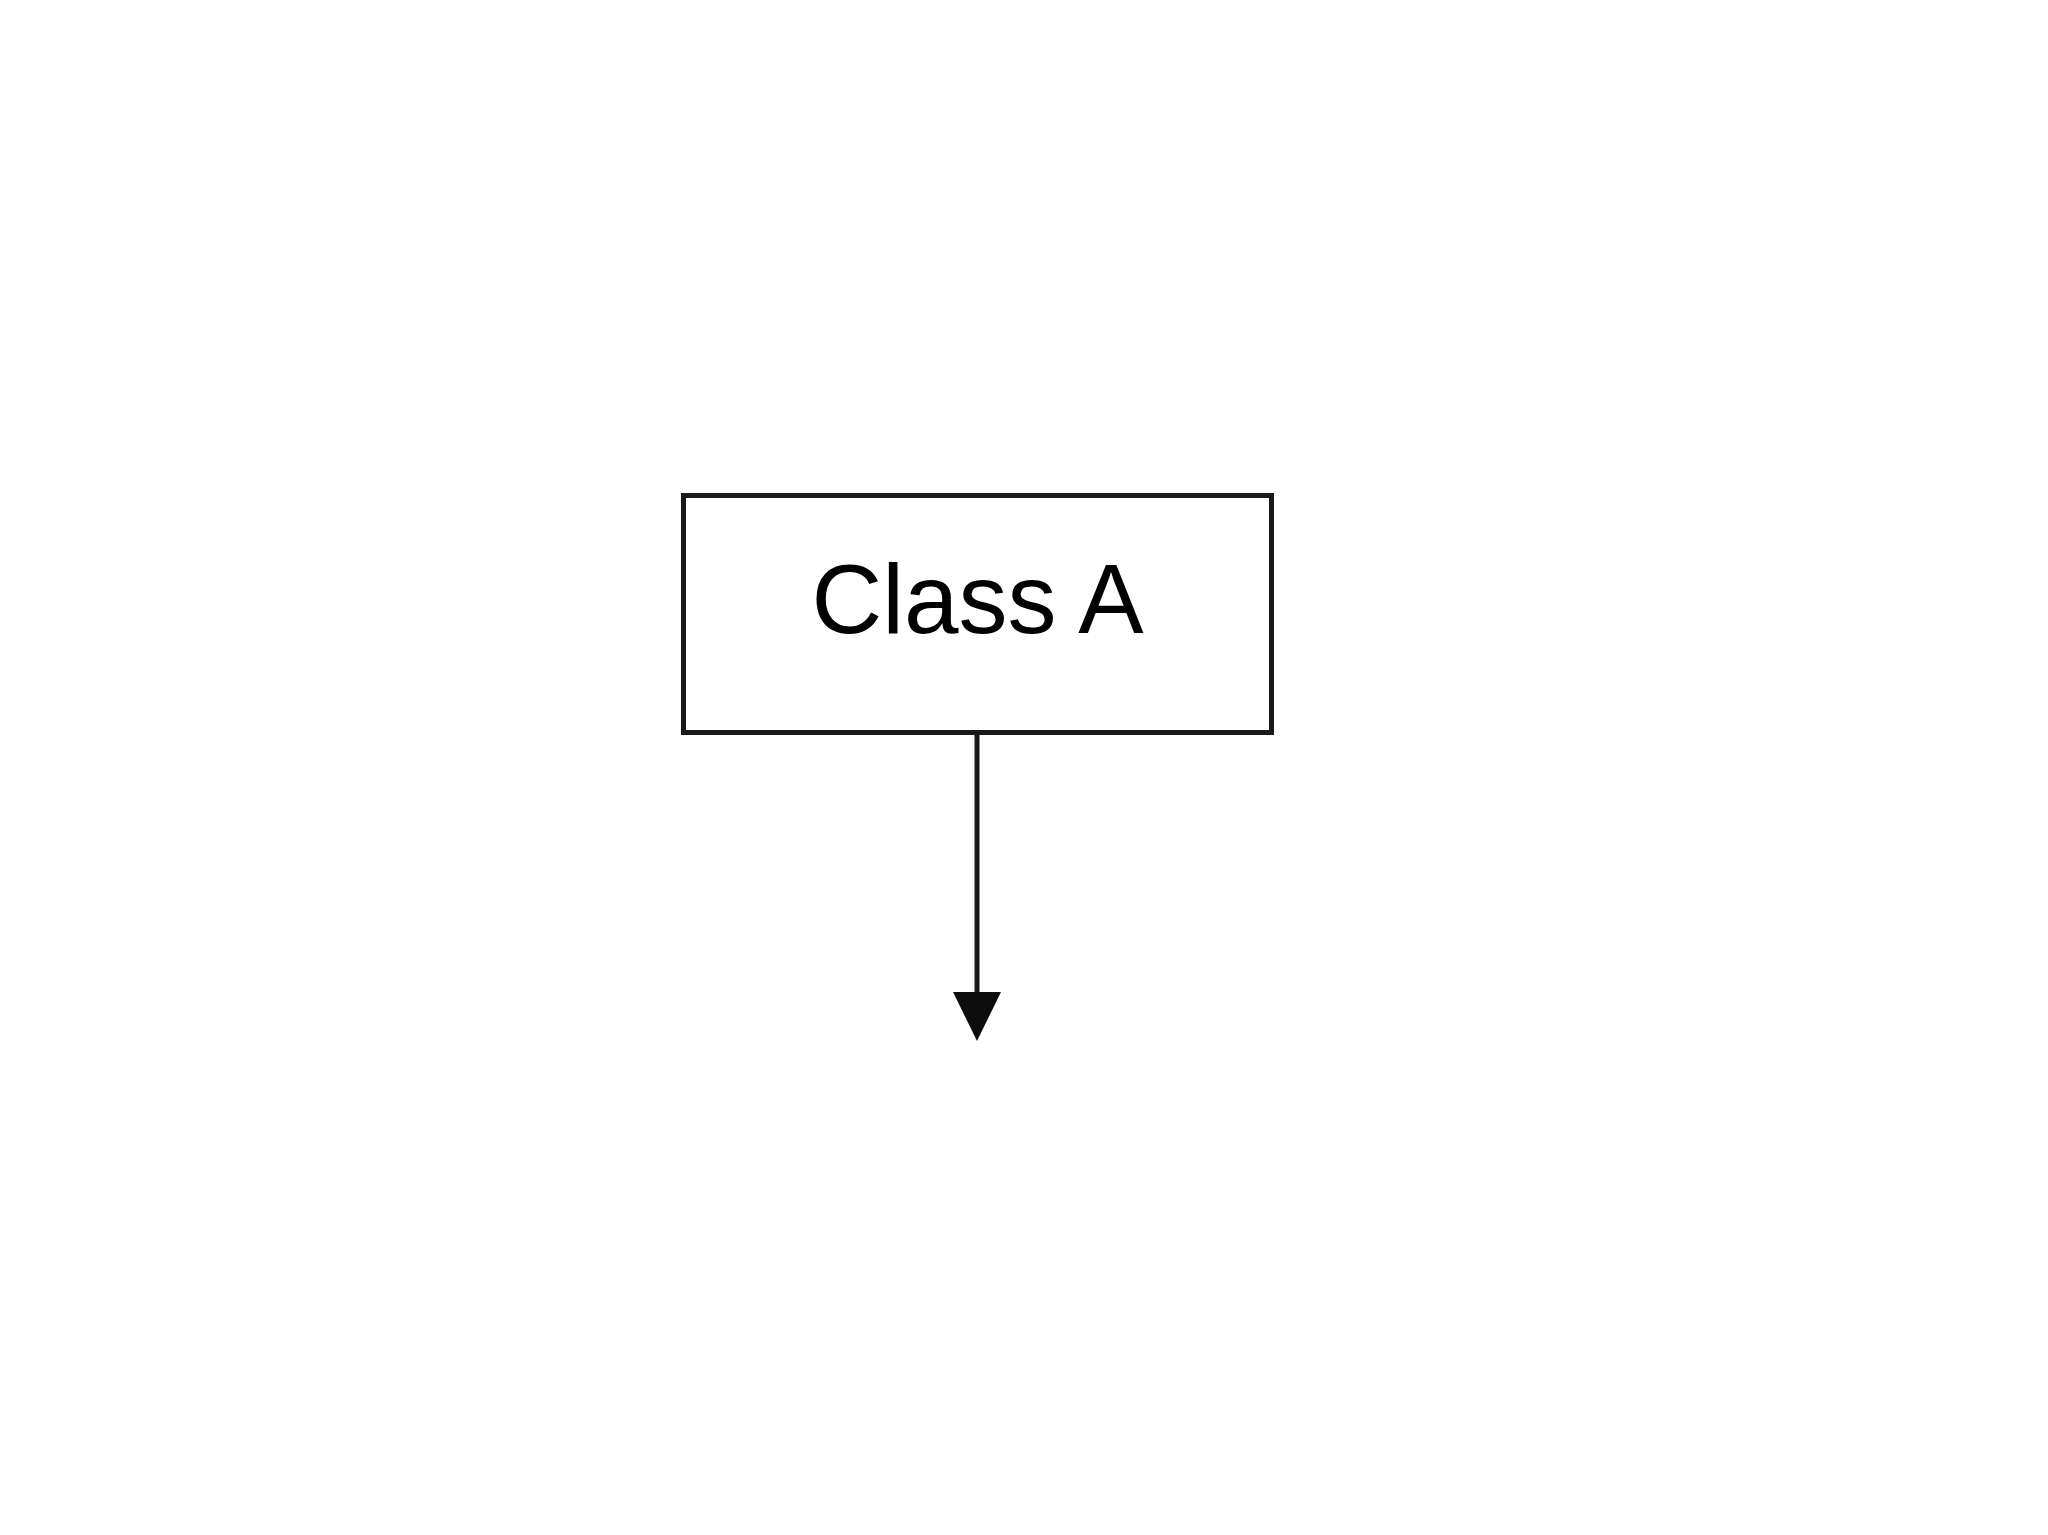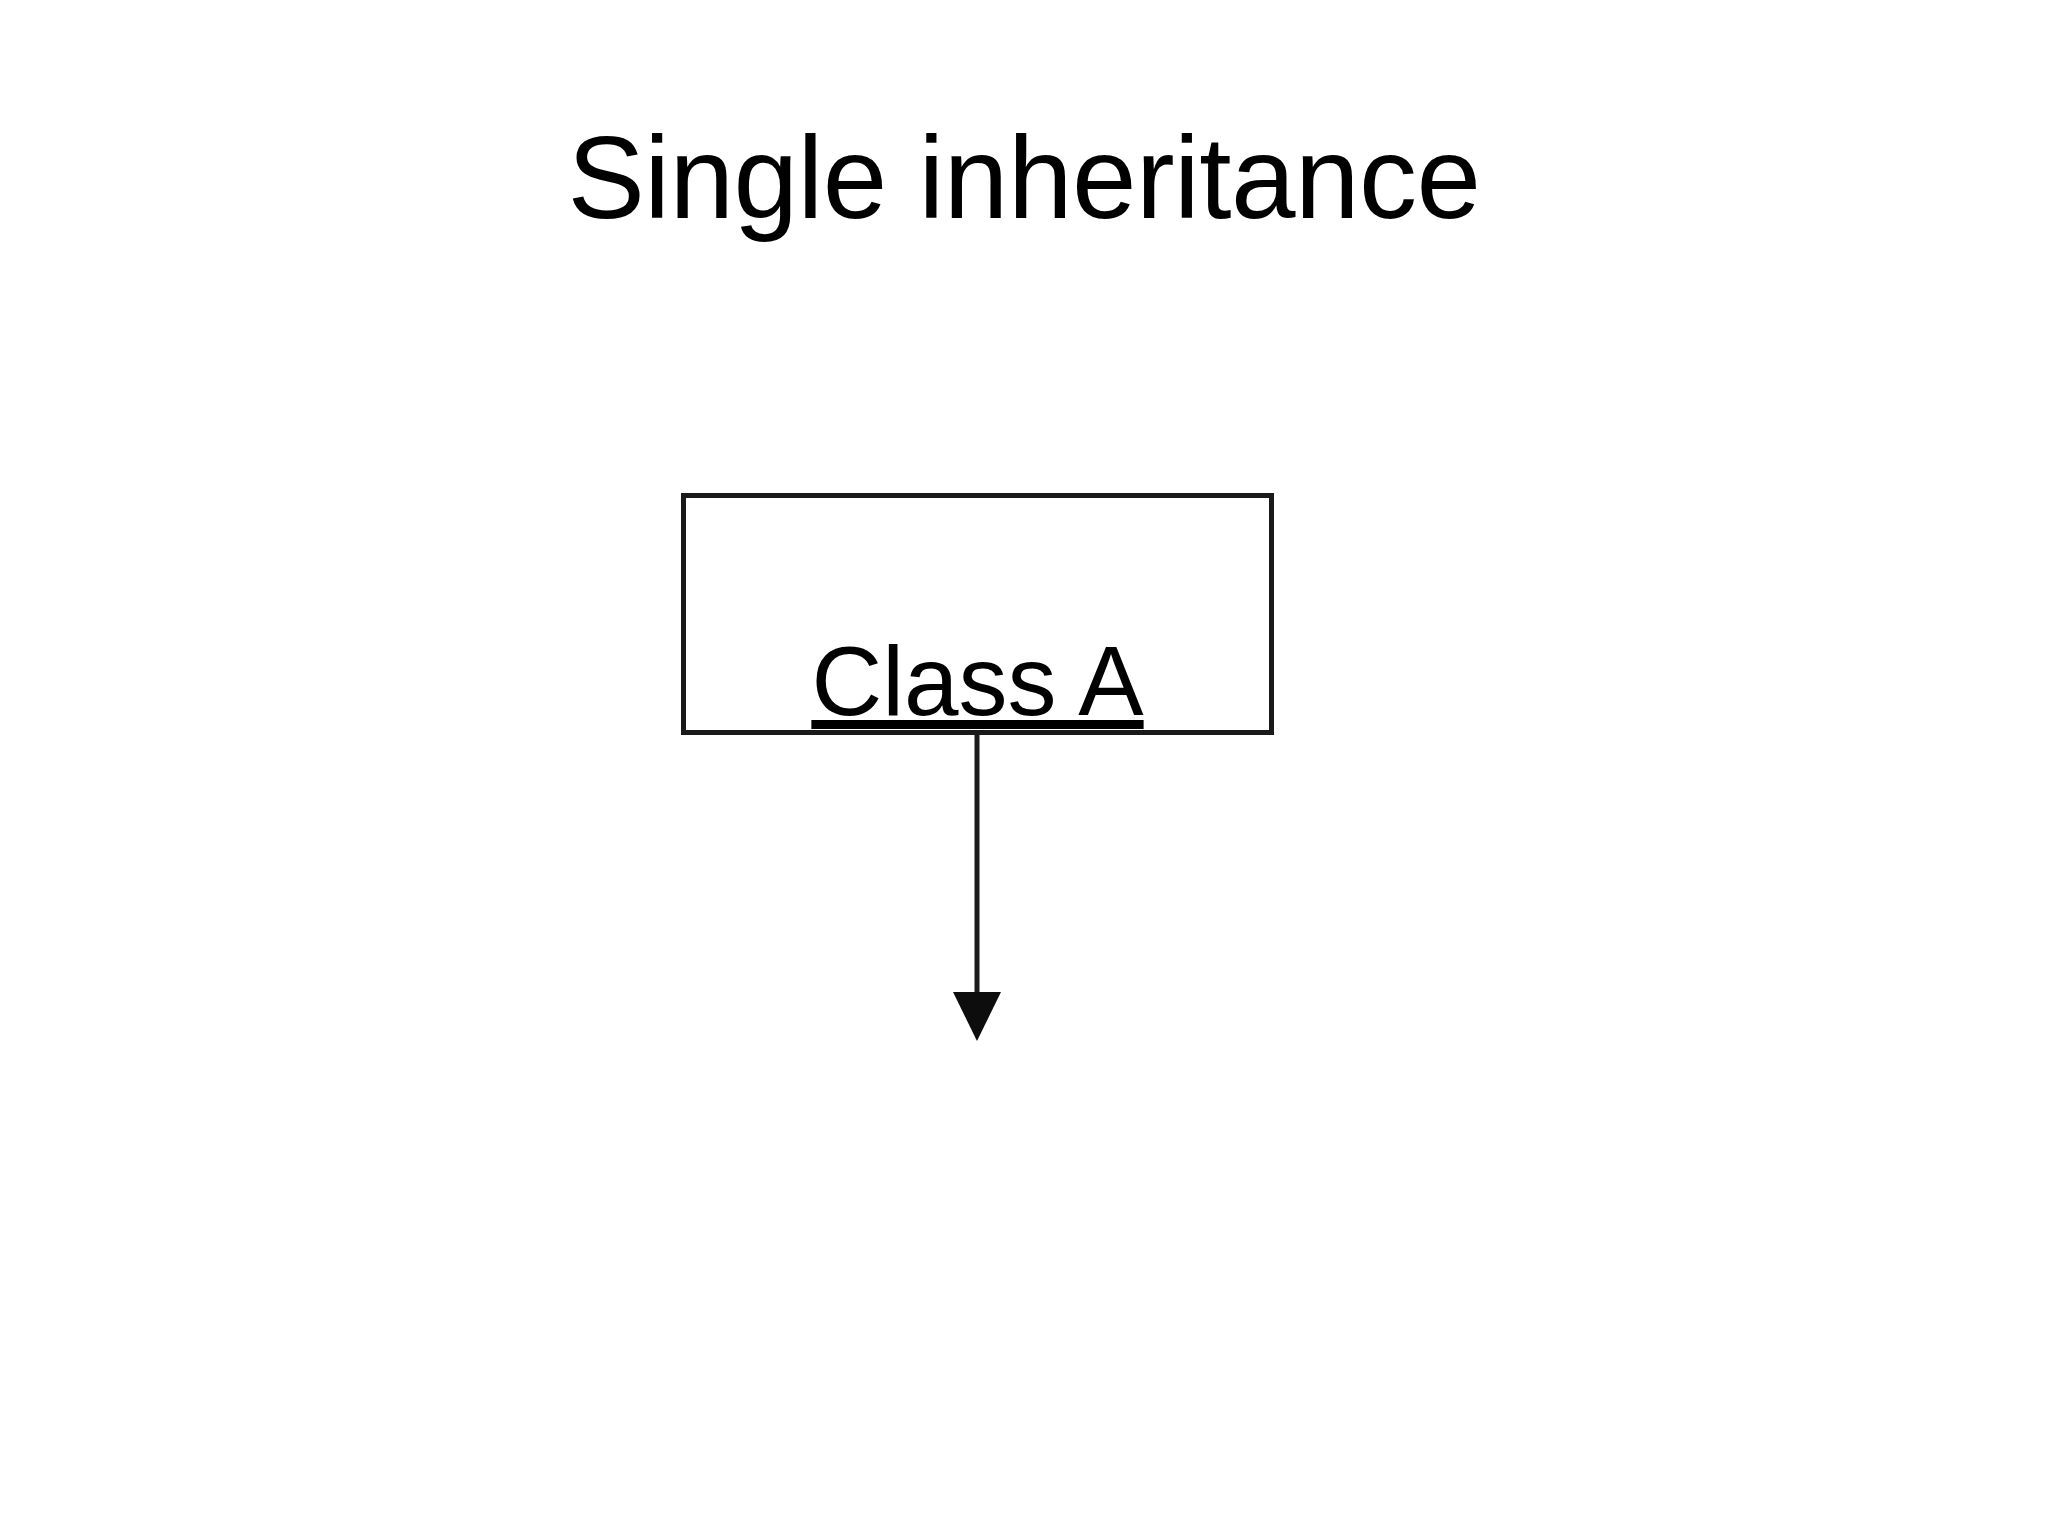--- a/index.html
+++ b/index.html
@@ -46,23 +46,22 @@
     height: 1535px;
   }
 
   
   .class-box {
     position: absolute;
     box-sizing: border-box;
     background: #ffffff;
     border: 5px solid #1a1a1a;
     display: flex;
-    align-items: flex-end;
+    align-items: flex-start;
     justify-content: center;
-    text-decoration: underline;
   }
 
   .class-box-a {
     left: 681px;
     top: 493px;
     width: 593px;
     height: 242px;
   }
 
   .class-box-b {
@@ -91,21 +90,20 @@
     width: 2048px;
     height: 1535px;
     pointer-events: none;
   }
 </style>
 </head>
 <body>
 
 <div class="slide">
 
-  <div class="slide-title">Single inheritance</div>
 
   <div class="diagram">
 
     <div class="class-box class-box-a">
       <span class="class-label">Class A</span>
     </div>
 
 
     <svg class="arrow-layer" viewBox="0 0 2048 1535" width="2048" height="1535">
 

